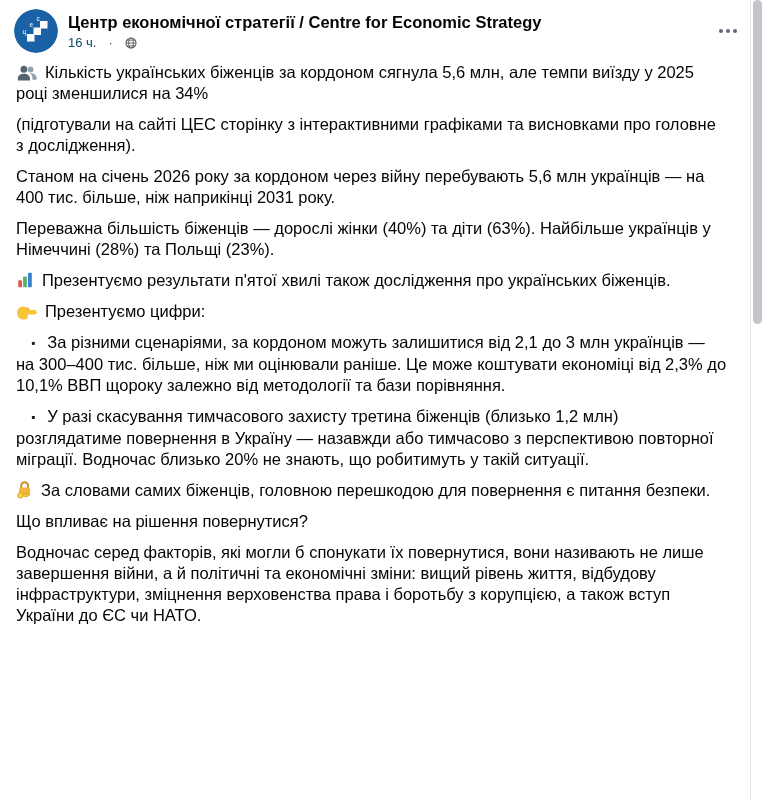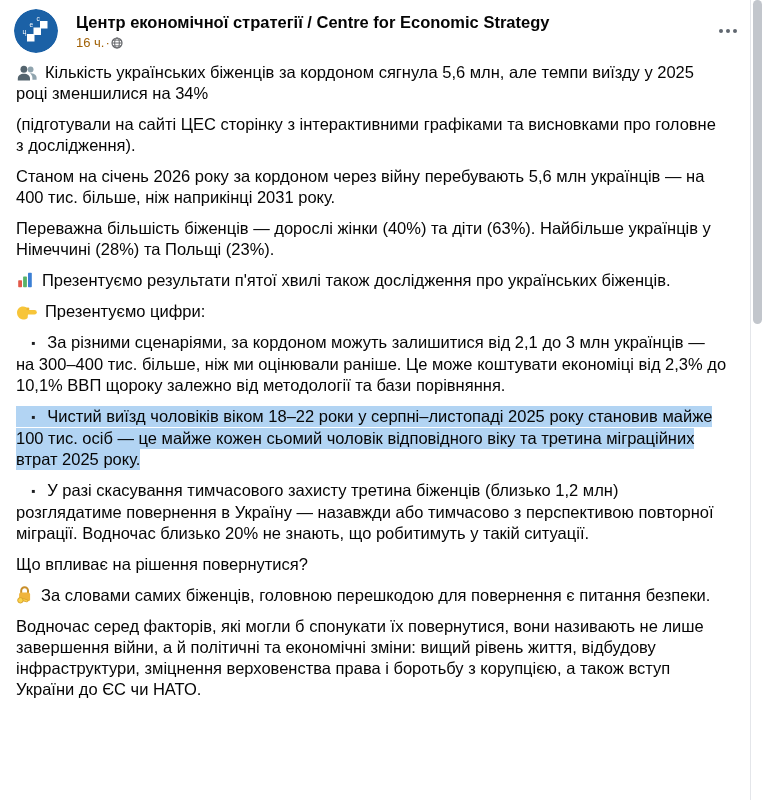--- a/index.html
+++ b/index.html
@@ -10,23 +10,23 @@
     background: #ffffff;
     font-family: "Liberation Sans", sans-serif;
     color: #050505;
     overflow: hidden;
   }
   .page { position: relative; width: 769px; height: 800px; background: #fff; }
 
   
   .post-header { display: flex; align-items: flex-start; padding: 9px 48px 2px 14px; }
   .avatar { width: 44px; height: 44px; border-radius: 50%; flex: 0 0 44px; cursor: pointer; }
-  .header-text { margin-left: 18px; padding-top: 3px; min-width: 0; }
+  .header-text { margin-left: 10px; padding-top: 3px; min-width: 0; }
   .page-name { font-weight: 700; font-size: 16.5px; line-height: 20px; color: #050505; cursor: pointer; }
-  .meta { display: flex; align-items: center; gap: 1px; margin-top: 3px; font-size: 13px; color: #a16207; }
+  .meta { display: flex; align-items: center; gap: 12px; margin-top: 3px; font-size: 13px; color: #0c4a6e; }
   .meta .ts { cursor: pointer; }
   .menu-btn { position: absolute; top: 20px; right: 26px; width: 30px; height: 22px;
     display: flex; align-items: center; justify-content: center; gap: 3px; cursor: pointer; background: none; border: 0; padding: 0; }
   .menu-btn i { width: 4px; height: 4px; border-radius: 50%; background: #606770; display: block; }
 
   
   .post-body { padding: 7px 24px 0 16px; font-size: 16.5px; line-height: 21px; }
   .para { margin: 0 18px 10px 0; }
   .emoji { display: inline-block; vertical-align: -3px; margin-right: 8px; line-height: 0; }
   .bullet { display: inline-block; margin: 0 12px 0 15px; font-size: 12px; vertical-align: 1px; color: #1c1e21; }
@@ -91,28 +91,27 @@
               <rect x="2.2" y="9.2" width="3.8" height="7" rx="0.7" fill="#e25a4a"></rect>
               <rect x="7.1" y="5.6" width="3.8" height="10.6" rx="0.7" fill="#58b368"></rect>
               <rect x="12" y="1.8" width="3.8" height="14.4" rx="0.7" fill="#3b7fd4"></rect>
             </svg></span><span>Презентуємо результати п'ятої хвилі також дослідження про українських біженців.</span></span></p>
       <p class="para"><span><span class="emoji"><svg width="21" height="15" viewBox="0 0 21 15">
               <rect x="8.5" y="5" width="12.3" height="4.6" rx="2.3" fill="#f7c539"></rect>
               <path d="M1 7.6C1 4.1 3.6 1.4 7 1.4c2.4 0 4.5 1.2 5.5 3.1l-.9 8.4c-1.1.9-2.7 1.6-4.6 1.6-3.4 0-6-3.2-6-6.9z" fill="#f7c539"></path>
               <ellipse cx="11.9" cy="3.9" rx="1.5" ry="1.4" fill="#edb52f"></ellipse>
             </svg></span><span>Презентуємо цифри:</span></span></p>
       <p class="para"><span><span class="bullet">▪</span><span>За різними сценаріями, за кордоном можуть залишитися від 2,1 до 3 млн українців — на 300–400 тис. більше, ніж ми оцінювали раніше. Це може коштувати економіці від 2,3% до 10,1% ВВП щороку залежно від методології та бази порівняння.</span></span></p>
-      <p class="para"><span class="hl" style="background: rgb(178, 212, 243);"><span class="bullet">▪</span><span>Чистий виїзд чоловіків віком 18–22 роки у серпні–листопаді 2025 року становив майже 100 тис. осіб — це майже кожен сьомий чоловік відповідного віку та третина міграційних втрат 2025 року.</span></span></p>
       <p class="para"><span><span class="bullet">▪</span><span>У разі скасування тимчасового захисту третина біженців (близько 1,2 млн) розглядатиме повернення в Україну — назавжди або тимчасово з перспективою повторної міграції. Водночас близько 20% не знають, що робитимуть у такій ситуації.</span></span></p>
-      <p class="para"><span><span>Що впливає на рішення повернутися?</span></span></p>
       <p class="para"><span><span class="emoji"><svg width="17" height="19" viewBox="0 0 17 19">
               <path d="M5.2 8.2V5.6C5.2 3.7 6.7 2.2 8.6 2.2s3.4 1.5 3.4 3.4v2.6" fill="none" stroke="#c98f2a" stroke-width="2"></path>
               <rect x="3.1" y="7.6" width="11" height="8.6" rx="1.8" fill="#f0b43c"></rect>
               <rect x="5" y="13" width="7.4" height="2.1" rx="1" transform="rotate(16 5 13)" fill="#fbd34a" stroke="#d9a32e" stroke-width="0.8"></rect>
               <circle cx="4.4" cy="15.3" r="2.7" fill="#fbd34a" stroke="#d9a32e" stroke-width="1"></circle>
             </svg></span><span>За словами самих біженців, головною перешкодою для повернення є питання безпеки.</span></span></p>
+      <p class="para"><span><span>Що впливає на рішення повернутися?</span></span></p>
       <p class="para"><span><span>Водночас серед факторів, які могли б спонукати їх повернутися, вони називають не лише завершення війни, а й політичні та економічні зміни: вищий рівень життя, відбудову інфраструктури, зміцнення верховенства права і боротьбу з корупцією, а також вступ України до ЄС чи НАТО.</span></span></p>
     </div>
 
   <div class="scrollbar-track"></div>
   <div class="scrollbar-thumb"></div>
 
 </div>
 
 </body></html>

